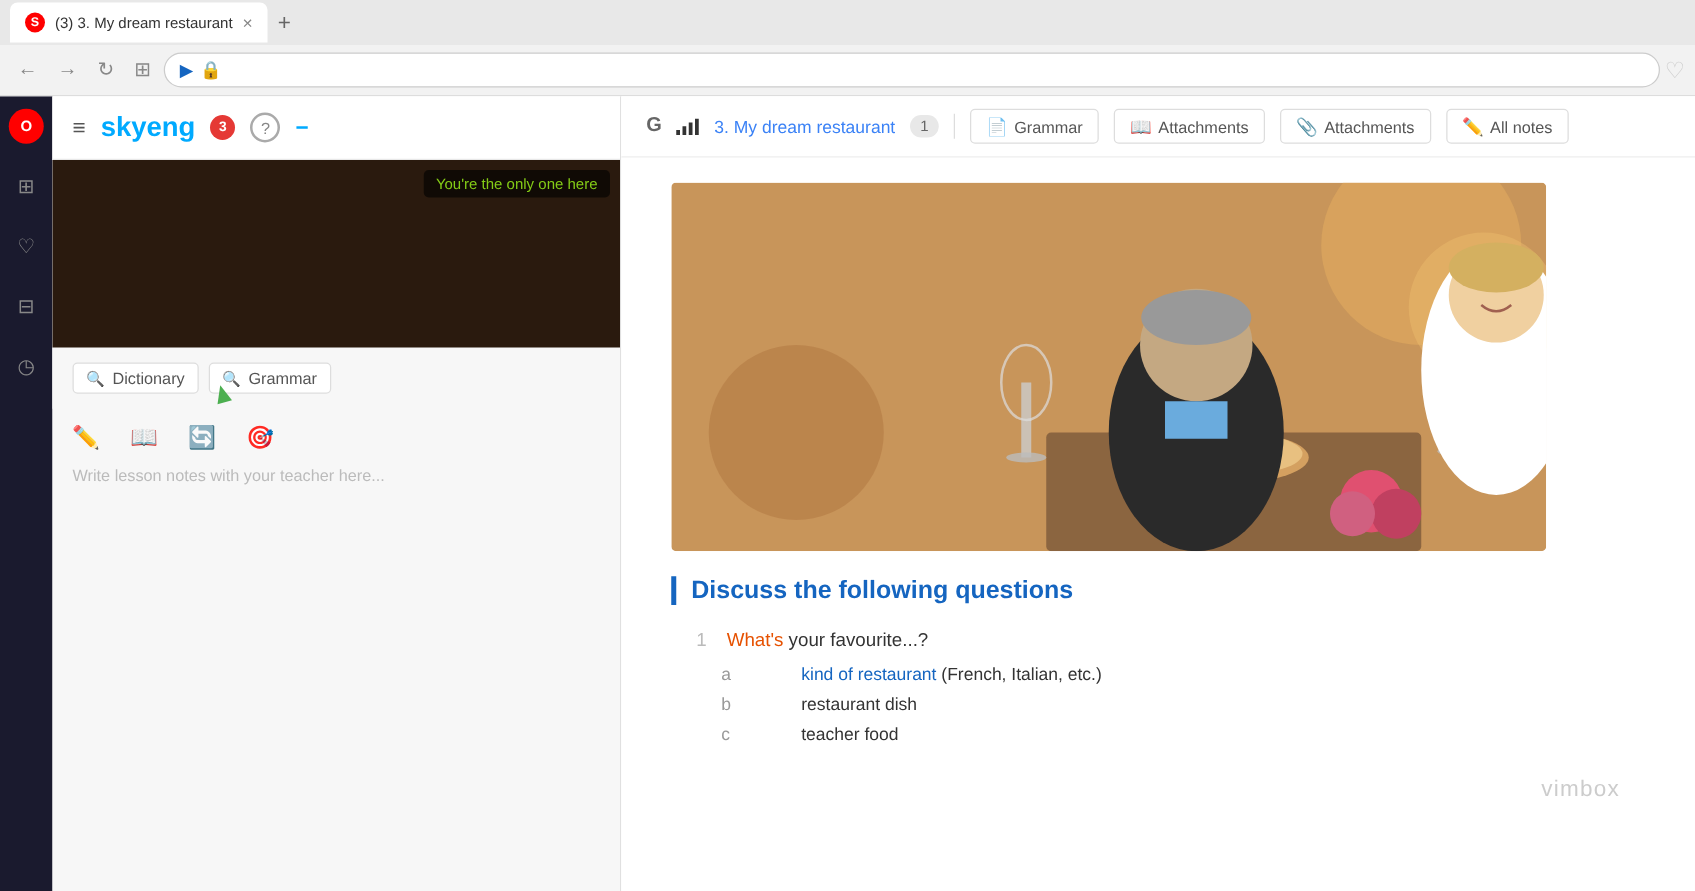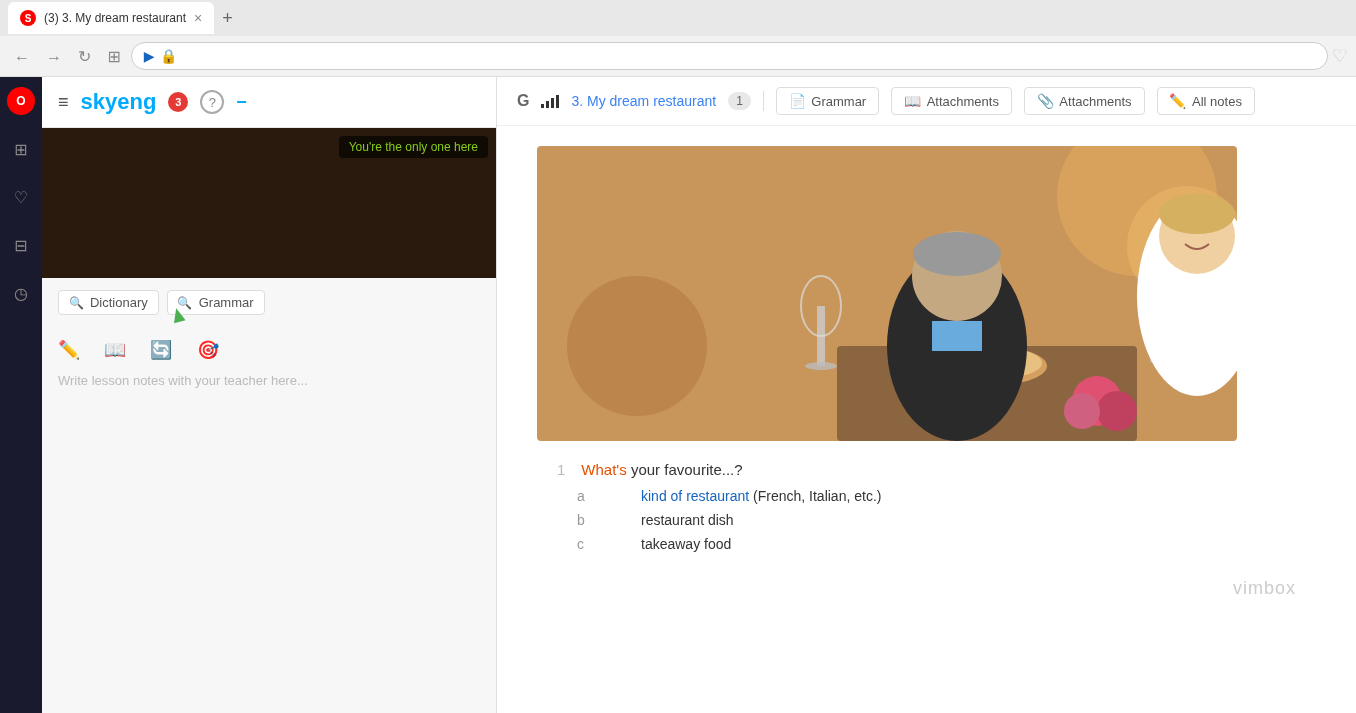--- a/index.html
+++ b/index.html
@@ -244,20 +244,21 @@
 
           <ellipse cx="995" cy="110" rx="42" ry="22" fill="#e8e8e8"></ellipse>
 
           <path d="M 982 140 Q 995 152 1008 140" fill="none" stroke="#a06050" stroke-width="2"></path>
 
           <path d="M 975 170 Q 995 180 1015 170" fill="none" stroke="#d4a0a0" stroke-width="2"></path>
         </svg>
       </div>
 
       <div class="discuss-section">
+        <h2 class="discuss-title">Discuss the following questions</h2>
         <div class="question-group">
           <div style="display:flex; align-items:baseline; gap:16px; padding-left:20px; margin-bottom:10px;">
             <span style="color:#bbb; font-size:15px;">1</span>
             <span style="font-size:15px; color:#333;">
               <span style="color:#e65100;">What's</span>
               <span> your favourite...?</span>
             </span>
           </div>
           <div class="sub-items">
             <div class="sub-item">
@@ -266,21 +267,21 @@
                 <span style="color:#1565c0;">kind of restaurant</span>
                 <span> (French, Italian, etc.)</span>
               </span>
             </div>
             <div class="sub-item">
               <span class="sub-label">b</span>
               <span class="sub-text">restaurant dish</span>
             </div>
             <div class="sub-item">
               <span class="sub-label">c</span>
-              <span class="sub-text">takeaway food</span>
+              <span class="sub-text">teacher food</span>
             </div>
           </div>
         </div>
       </div>
 
       <div class="vimbox-watermark">vimbox</div>
     </div>
   </div>
 </div>
 

